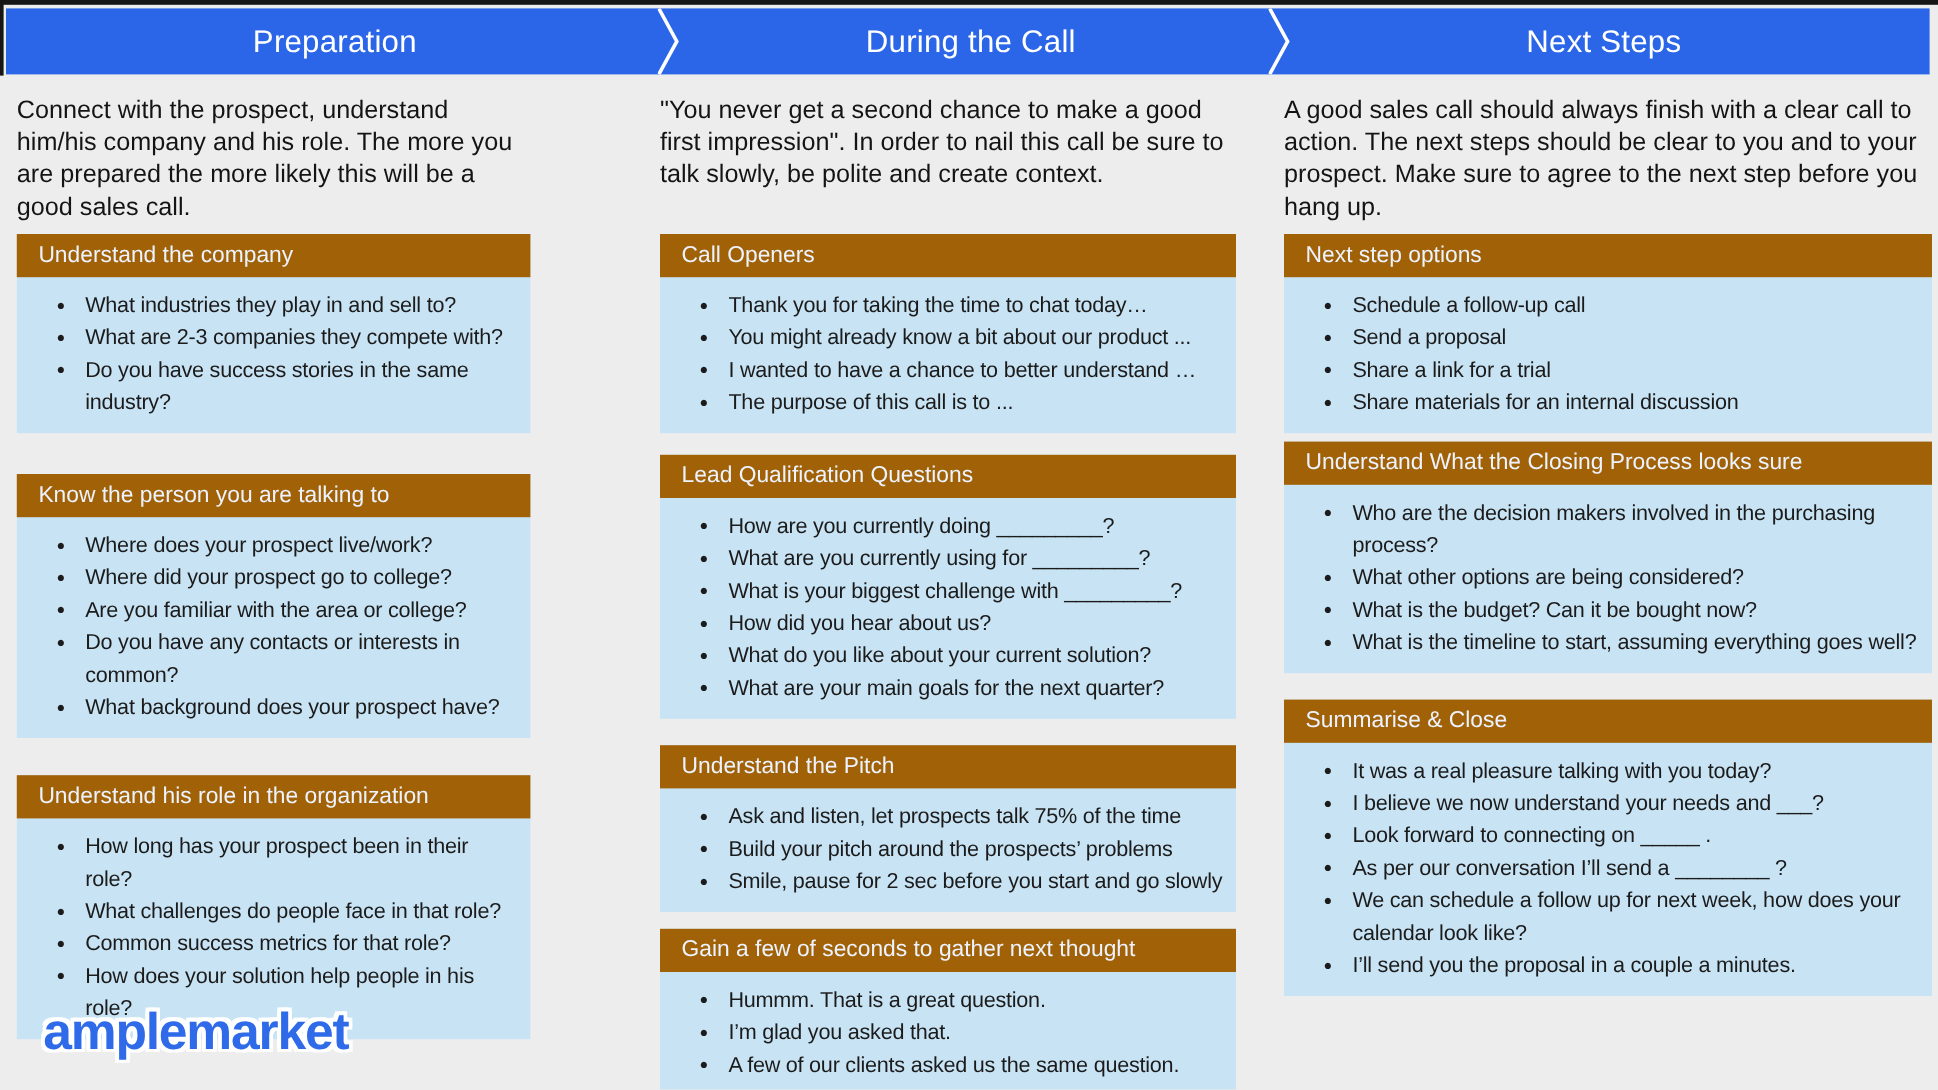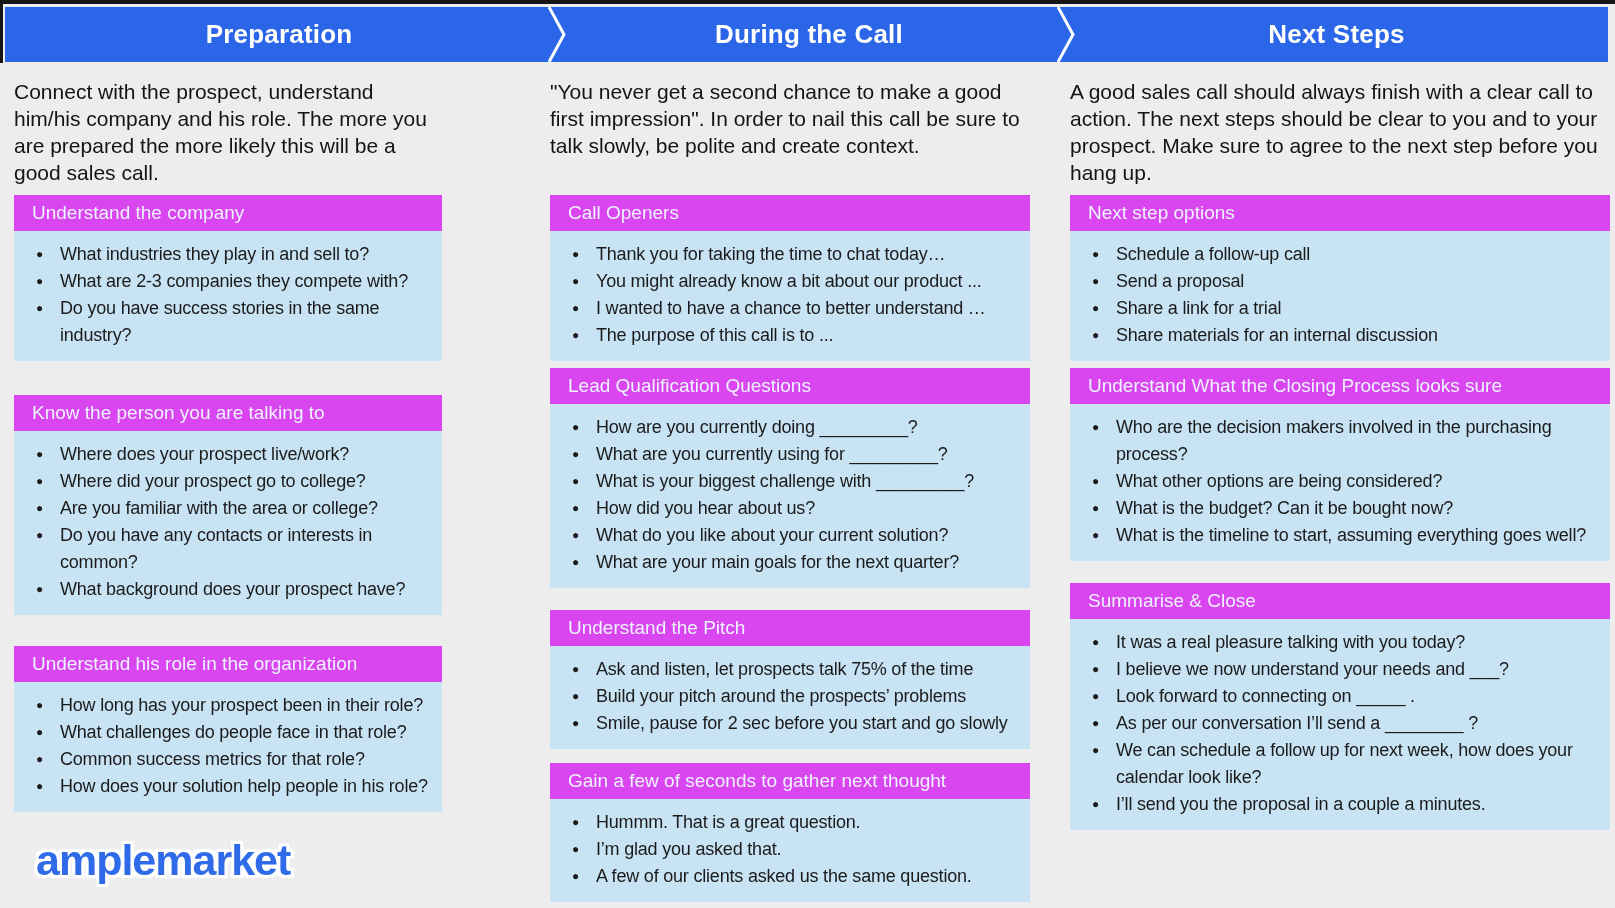--- a/index.html
+++ b/index.html
@@ -8,47 +8,47 @@
     background:#ededed;
     font-family:"Liberation Sans",sans-serif;
     color:#1c1c1c;
   }
   .top-edge{position:absolute;top:0;left:0;width:1615px;height:4px;background:#161616}
   .left-edge{position:absolute;top:0;left:0;width:3px;height:63px;background:#161616}
 
   
   .banner{position:absolute;left:5px;top:7px;width:1603px;height:55px;background:#2b66e8}
   .seg{position:absolute;top:0;height:55px;display:flex;align-items:center;justify-content:center;
-       color:#ffffff;font-size:26px;font-weight:bold;letter-spacing:.2px}
+       color:#ffffff;font-size:26px;font-weight:normal;letter-spacing:.2px}
   .seg1{left:0;width:548px}
   .seg2{left:548px;width:512px}
   .seg3{left:1060px;width:543px}
   .chev{position:absolute;top:0;width:18px;height:55px}
   .chev1{left:543px}
   .chev2{left:1052px}
 
   
   .col{position:absolute;top:78px}
   .col1{left:14px;width:428px}
   .col2{left:550px;width:480px}
   .col3{left:1070px;width:540px}
   .intro{height:117px;font-size:21px;line-height:27px;color:#141414}
 
   .card{background:#c8e3f4}
-  .card-header{background:#d946ef;color:#edf3fe;font-size:19px;height:36px;line-height:36px;
+  .card-header{background:#a16207;color:#edf3fe;font-size:19px;height:36px;line-height:36px;
                padding-left:18px;white-space:nowrap;overflow:hidden}
-  ul.bullets{margin:0;padding:10px 8px 12px 16px;list-style:none}
+  ul.bullets{margin:0;padding:10px 8px 12px 27px;list-style:none}
   ul.bullets li{position:relative;padding-left:30px;font-size:18px;line-height:27px;
                 letter-spacing:-0.2px;color:#1b1b1b}
   ul.bullets li::before{content:"\25CF";position:absolute;left:6px;top:0;font-size:12px;line-height:27px}
 
   
   .col1 .card.c0{margin-bottom:34px}
   .col1 .card.c1{margin-bottom:31px}
-  .col2 .card.c0{margin-bottom:7px}
+  .col2 .card.c0{margin-bottom:18px}
   .col2 .card.c1{margin-bottom:22px}
   .col2 .card.c2{margin-bottom:14px}
   .col3 .card.c0{margin-bottom:7px}
   .col3 .card.c1{margin-bottom:22px}
 
   .logo{position:absolute;left:36px;top:836px;font-size:43px;font-weight:bold;
         letter-spacing:-1px;color:#2f6be9;
         text-shadow:-3px -3px 0 #fff,3px -3px 0 #fff,-3px 3px 0 #fff,3px 3px 0 #fff,
                     -3px 0 0 #fff,3px 0 0 #fff,0 -3px 0 #fff,0 3px 0 #fff}
 </style>

